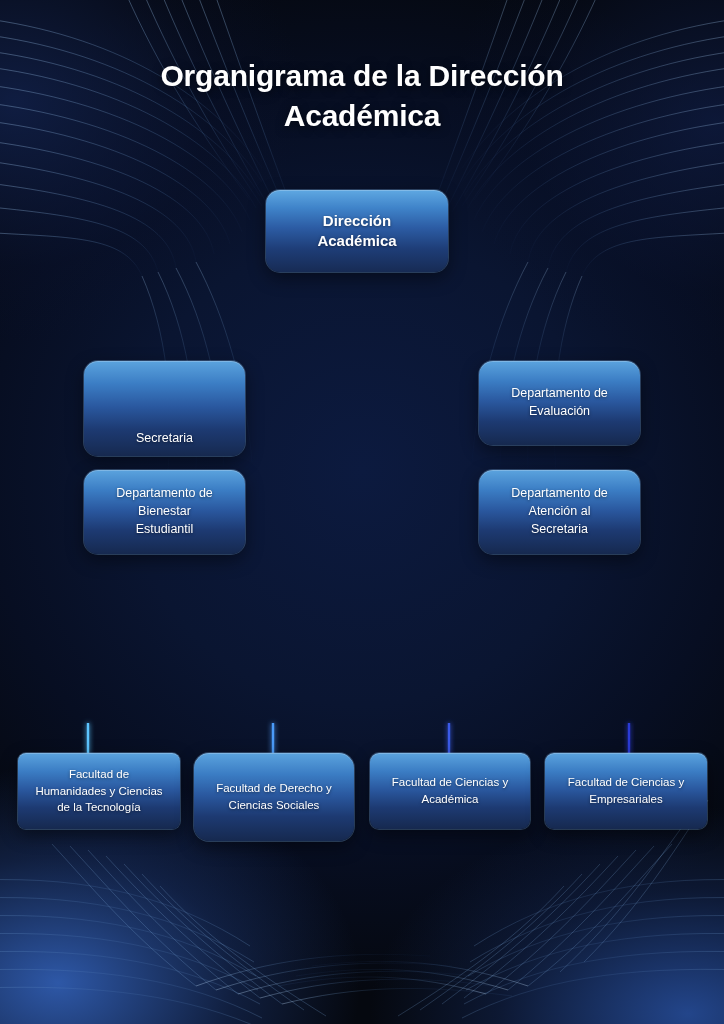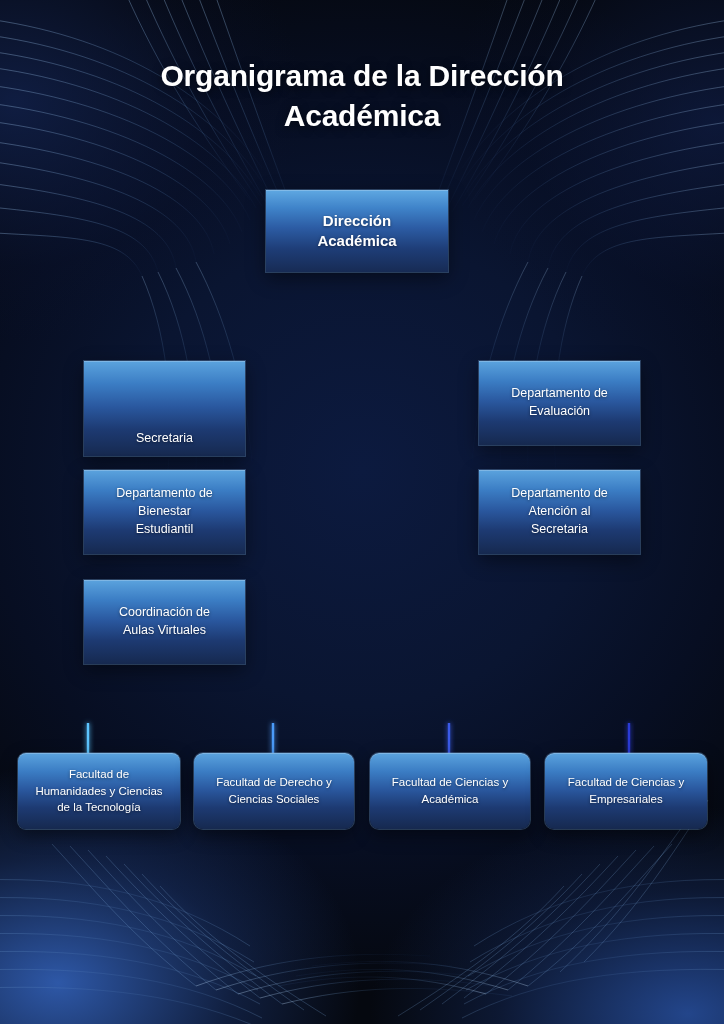--- a/index.html
+++ b/index.html
@@ -42,21 +42,21 @@
     text-shadow:0 2px 10px rgba(0,0,0,0.55);
     z-index:6;
   }
 
   
   .connectors { position:absolute; inset:0; z-index:2; pointer-events:none; }
 
   
   .node {
     position:absolute;
-    border-radius:0;
+    border-radius:14px;
     display:flex;
     align-items:center;
     justify-content:center;
     text-align:center;
     color:#ffffff;
     padding:8px 12px;
     z-index:4;
     background:linear-gradient(180deg, #5ba3de 0%, #3b7dc4 24%, #2a589f 48%, #1d3a72 72%, #16294f 100%);
     box-shadow:
       0 0 0 1px rgba(122,176,228,0.30),
@@ -296,36 +296,30 @@
   </div>
 
   <div class="node branch" style="left:479px; top:470px; width:161px; height:84px;">
     <div>
       <span>Departamento de</span>
       <span>Atención al</span>
       <span>Secretaria</span>
     </div>
   </div>
 
-  <div class="node branch" style="left:84px; top:580px; width:161px; height:84px;">
-    <div>
-      <span>Coordinación de</span>
-      <span>Aulas Virtuales</span>
-    </div>
-  </div>
 
   <div class="node leaf" style="left:18px; top:753px; width:162px; height:76px;border-radius:8px;">
     <div>
       <span>Facultad de</span>
       <span>Humanidades y Ciencias</span>
       <span>de la Tecnología</span>
     </div>
   </div>
 
-  <div class="node leaf" style="left:194px; top:753px; width:160px; height:76px;">
+  <div class="node leaf" style="left:194px; top:753px; width:160px; height:88px;border-radius:15px;">
     <div>
       <span>Facultad de Derecho y</span>
       <span>Ciencias Sociales</span>
     </div>
   </div>
 
   <div class="node leaf" style="left:370px; top:753px; width:160px; height:76px;">
     <div>
       <span>Facultad de Ciencias y</span>
       <span>Académica</span>

